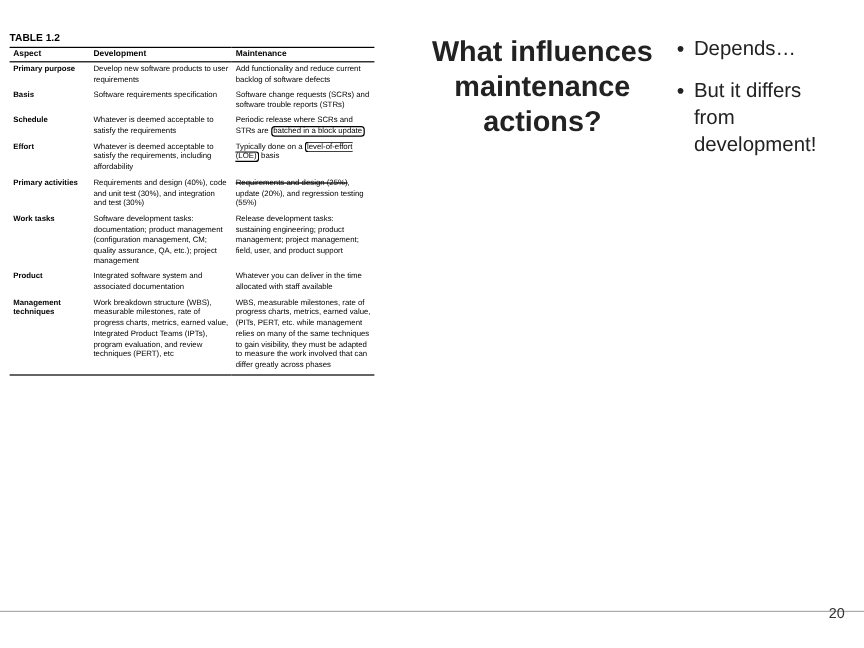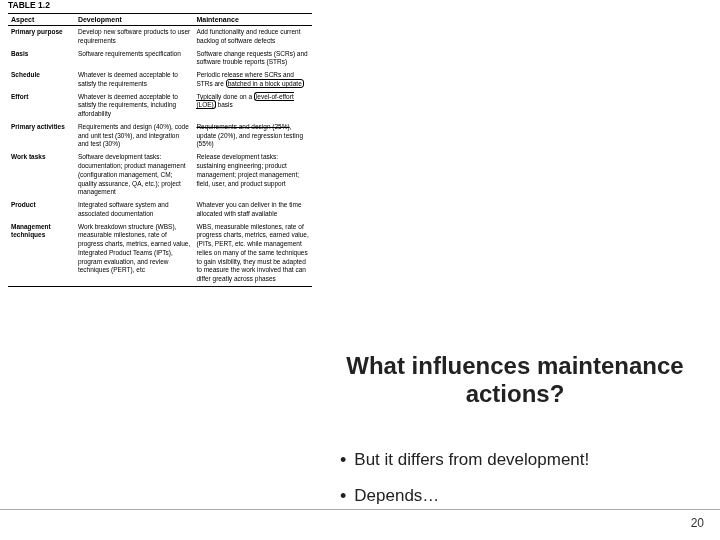--- a/index.html
+++ b/index.html
@@ -9,21 +9,21 @@
       background: #ffffff;
       font-family: Arial, Helvetica, sans-serif;
       display: flex;
       overflow: hidden;
     }
 
     
     .left-panel {
       width: 320px;
       height: 540px;
-      padding: 0 8px;
+      padding: 26px 8px;
       overflow: hidden;
       flex-shrink: 0;
     }
 
     .table-title {
       font-size: 8.5px;
       font-weight: bold;
       margin-bottom: 2px;
       line-height: 1.3;
     }
@@ -80,22 +80,22 @@
       border: 1px solid #000;
       border-radius: 3px;
       padding: 0 1px;
     }
 
     
     .right-panel {
       flex: 1;
       padding: 30px 30px 20px 20px;
       display: flex;
-      flex-direction: column;
-      justify-content: flex-end;
+      flex-direction: row;
+      justify-content: center;
     }
 
     .main-title {
       font-size: 24px;
       font-weight: bold;
       color: #222;
       line-height: 1.2;
       margin-bottom: 40px;
       text-align: center;
     }
@@ -117,21 +117,21 @@
 
     .bullets li::before {
       content: "•";
       margin-right: 8px;
       flex-shrink: 0;
       font-size: 18px;
     }
 
     .page-number {
       position: absolute;
-      bottom: 10px;
+      bottom: 22px;
       right: 16px;
       font-size: 12px;
       color: #333;
     }
 
     .bottom-line {
       position: absolute;
       bottom: 30px;
       left: 0;
       right: 0;
@@ -194,22 +194,22 @@
           <td>WBS, measurable milestones, rate of progress charts, metrics, earned value, (PITs, PERT, etc. while management relies on many of the same techniques to gain visibility, they must be adapted to measure the work involved that can differ greatly across phases</td>
         </tr>
       </tbody>
   </table>
 </div>
 
 <div class="right-panel">
   <h1 class="main-title">What influences maintenance actions?</h1>
   <ul class="bullets">
     <li>
-      <span>But it differs from development!</span>
+      <span>Depends…</span>
     </li>
     <li>
-      <span>Depends…</span>
+      <span>But it differs from development!</span>
     </li>
   </ul>
 </div>
 
 <div class="bottom-line"></div>
 <div class="page-number">20</div>
 
 </body></html>

